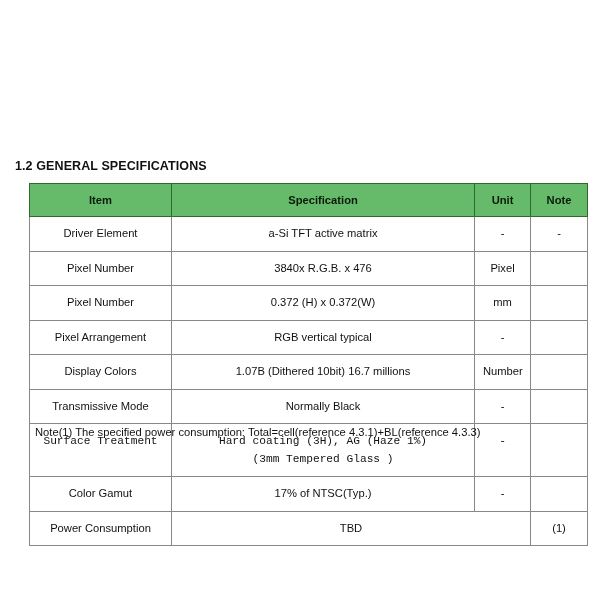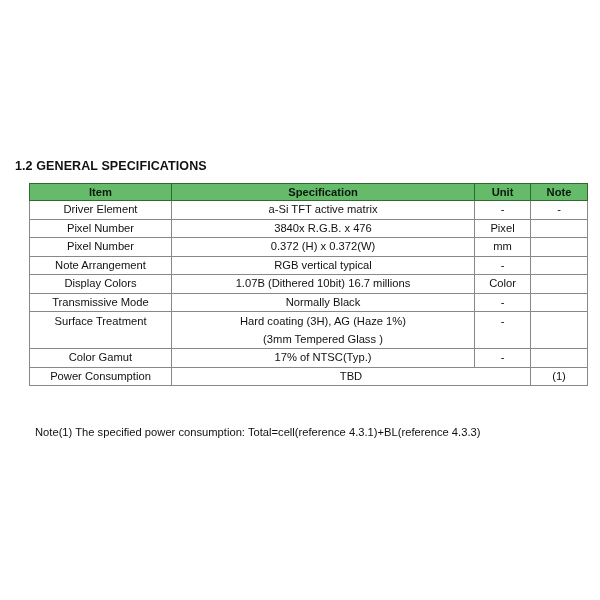--- a/index.html
+++ b/index.html
@@ -11,29 +11,29 @@
   .section-title {
     position: absolute; left: 15px; top: 159px;
     font-size: 12.5px; font-weight: bold; letter-spacing: 0.1px; margin: 0; text-align: center;
   }
   table.spec {
     position: absolute; left: 29px; top: 183px;
     border-collapse: collapse; table-layout: fixed;
     font-size: 11.2px; width: 558px;
   }
   table.spec th, table.spec td {
-    border: 1px solid #888; text-align: center; padding: 0;
+    border: 1px solid #888; text-align: center; padding: 8px;
     height: 17.5px; line-height: 17px; white-space: nowrap; overflow: hidden;
   }
   table.spec th {
     background: #66bb6a; color: #0b1a0b; font-weight: bold;
     border-color: #2e6b30; height: 16px; line-height: 16px;
   }
   td.tall { height: 35px; vertical-align: top; }
-  td.tall .l { display:block; height: 18px; line-height: 18px; }
+  td.tall .l { display:block; height: 18px; line-height: 18px; font-family: Liberation Mono, monospace; }
   .note-line {
     position: absolute; left: 35px; top: 426px; font-size: 11.2px; white-space: nowrap;
   }
 </style>
 </head>
 <body>
 
 <h2 class="section-title">1.2 GENERAL SPECIFICATIONS</h2>
 
 <table class="spec">
@@ -64,29 +64,29 @@
       <td>Pixel</td>
       <td></td>
     </tr>
     <tr>
       <td>Pixel Number</td>
       <td>0.372 (H) x 0.372(W)</td>
       <td>mm</td>
       <td></td>
     </tr>
     <tr>
-      <td>Note Arrangement</td>
+      <td>Pixel Arrangement</td>
       <td>RGB vertical typical</td>
       <td>-</td>
       <td></td>
     </tr>
     <tr>
       <td>Display Colors</td>
       <td>1.07B (Dithered 10bit) 16.7 millions</td>
-      <td>Color</td>
+      <td>Number</td>
       <td></td>
     </tr>
     <tr>
       <td>Transmissive Mode</td>
       <td>Normally Black</td>
       <td>-</td>
       <td></td>
     </tr>
     <tr>
       <td class="tall">

